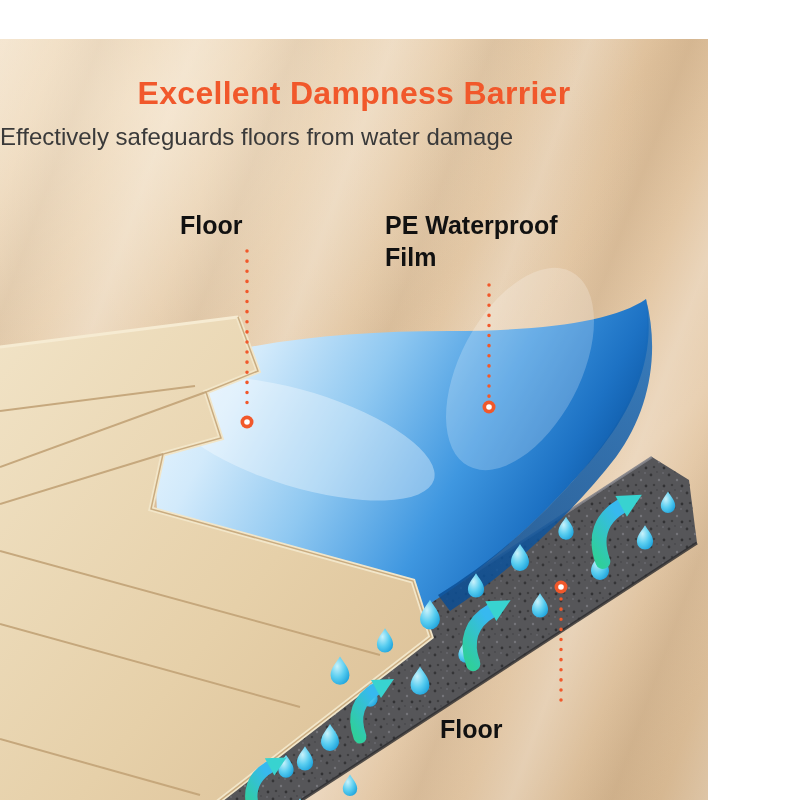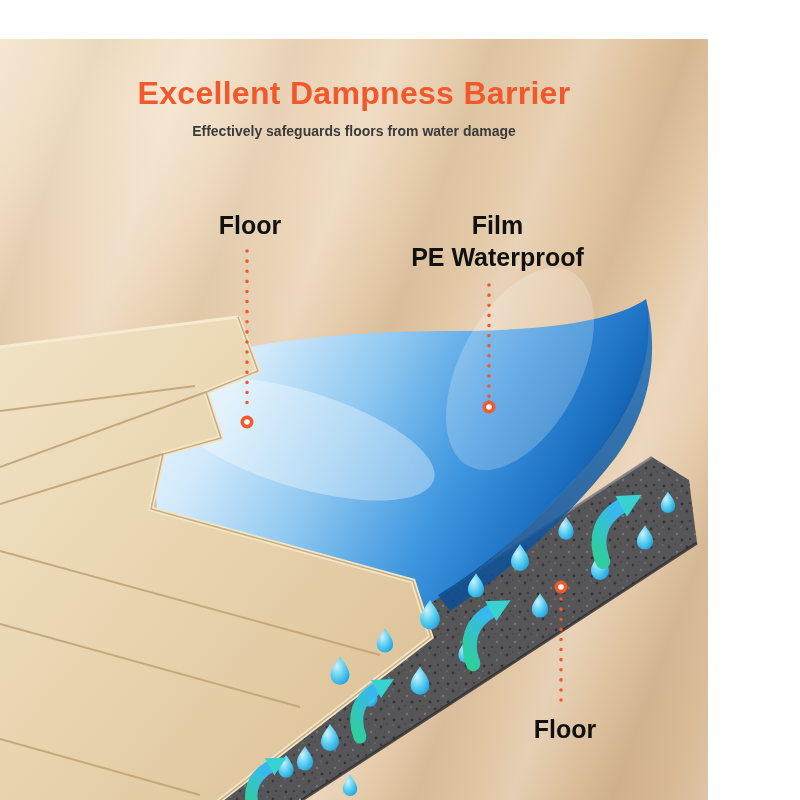--- a/index.html
+++ b/index.html
@@ -15,25 +15,25 @@
       linear-gradient(135deg, #ecd6b8 0%, #dfc19c 45%, #e7cdad 70%, #d2b28a 100%);
     margin-top: 39px;
   }
   .illustration{position:absolute;left:0;top:0;}
   .title{
     position:absolute;left:0;top:36px;width:100%;text-align:center;
     font-size:32px;font-weight:800;letter-spacing:0.3px;
     color:var(--accent-orange,#F1582B);
   }
   .subtitle{
-    position:absolute;left:0;top:84px;width:100%;text-align:center;
-    font-size:14px;font-weight:700;color:var(--subtitle-gray,#3A3A3A);
+    position:absolute;left:0;top:84px;width:100%;text-align:left;
+    font-size:24px;font-weight:400;color:var(--subtitle-gray,#3A3A3A);
   }
   .callout{
-    position:absolute;text-align:center;font-size:25px;font-weight:bold;
+    position:absolute;text-align:left;font-size:25px;font-weight:bold;
     color:var(--label-black,#111);line-height:1.28;
   }
   .callout-floor{left:180px;top:170px;width:140px;}
   .callout-film{left:385px;top:170px;width:225px;}
   .callout-underlayment{left:440px;top:674px;width:250px;}
 </style>
 </head>
 <body>
 
 <div class="stage">
@@ -169,21 +169,21 @@
   </svg>
 
   <div class="title">Excellent Dampness Barrier</div>
   <div class="subtitle">Effectively safeguards floors from water damage</div>
 
   <div class="callout callout-floor">
     <div>Floor</div>
   </div>
 
   <div class="callout callout-film">
+    <div>PE Waterproof</div>
     <div>Film</div>
-    <div>PE Waterproof</div>
   </div>
 
   <div class="callout callout-underlayment">
     <div>Floor</div>
   </div>
 
 </div>
 
 </body></html>

